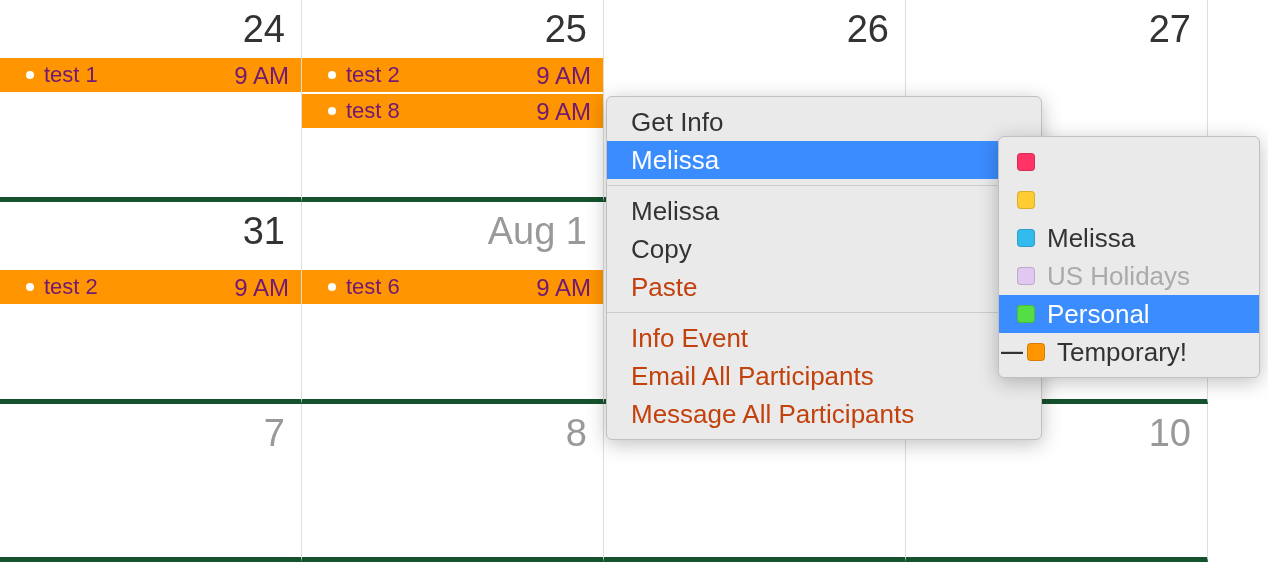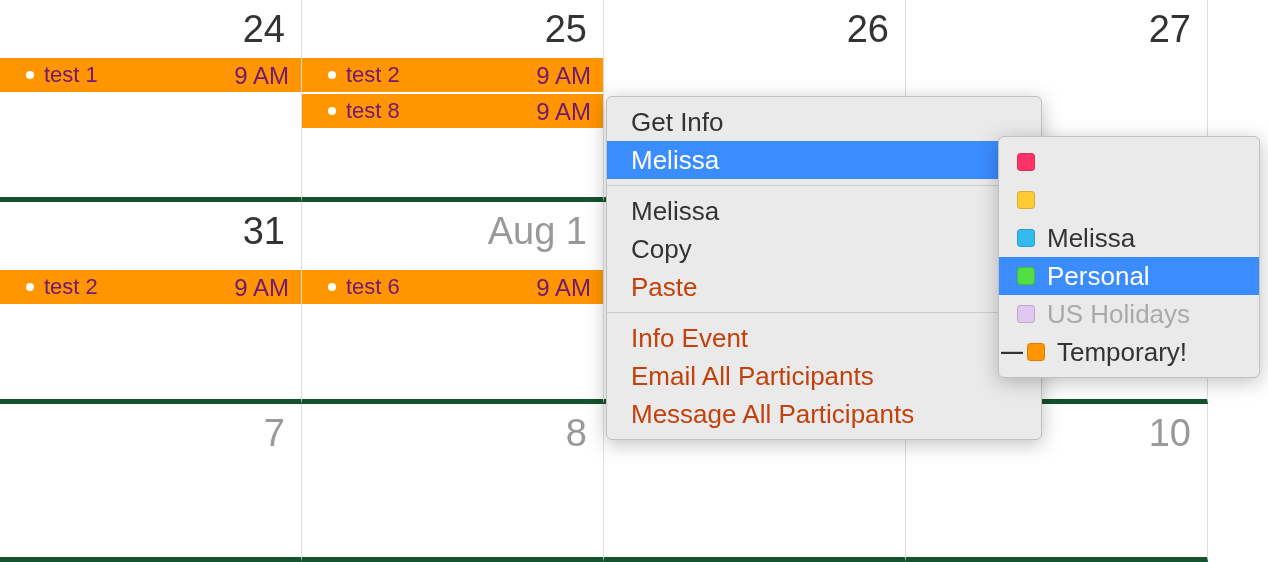--- a/index.html
+++ b/index.html
@@ -273,26 +273,26 @@
     <div class="submenu-item">
       <div class="color-swatch swatch-pink"></div>
     </div>
     <div class="submenu-item">
       <div class="color-swatch swatch-yellow"></div>
     </div>
     <div class="submenu-item">
       <div class="color-swatch swatch-blue"></div>
       <span>Melissa</span>
     </div>
+    <div class="submenu-item disabled">
+      <div class="color-swatch swatch-lavender"></div>
+      <span>US Holidays</span>
+    </div>
     <div class="submenu-item highlighted">
       <div class="color-swatch swatch-green"></div>
       <span>Personal</span>
-    </div>
-    <div class="submenu-item disabled">
-      <div class="color-swatch swatch-lavender"></div>
-      <span>US Holidays</span>
     </div>
     <div class="submenu-item with-check">
       <span class="check-mark">—</span>
       <div class="color-swatch swatch-orange"></div>
       <span>Temporary!</span>
     </div>
   </div>
 
 </body></html>

